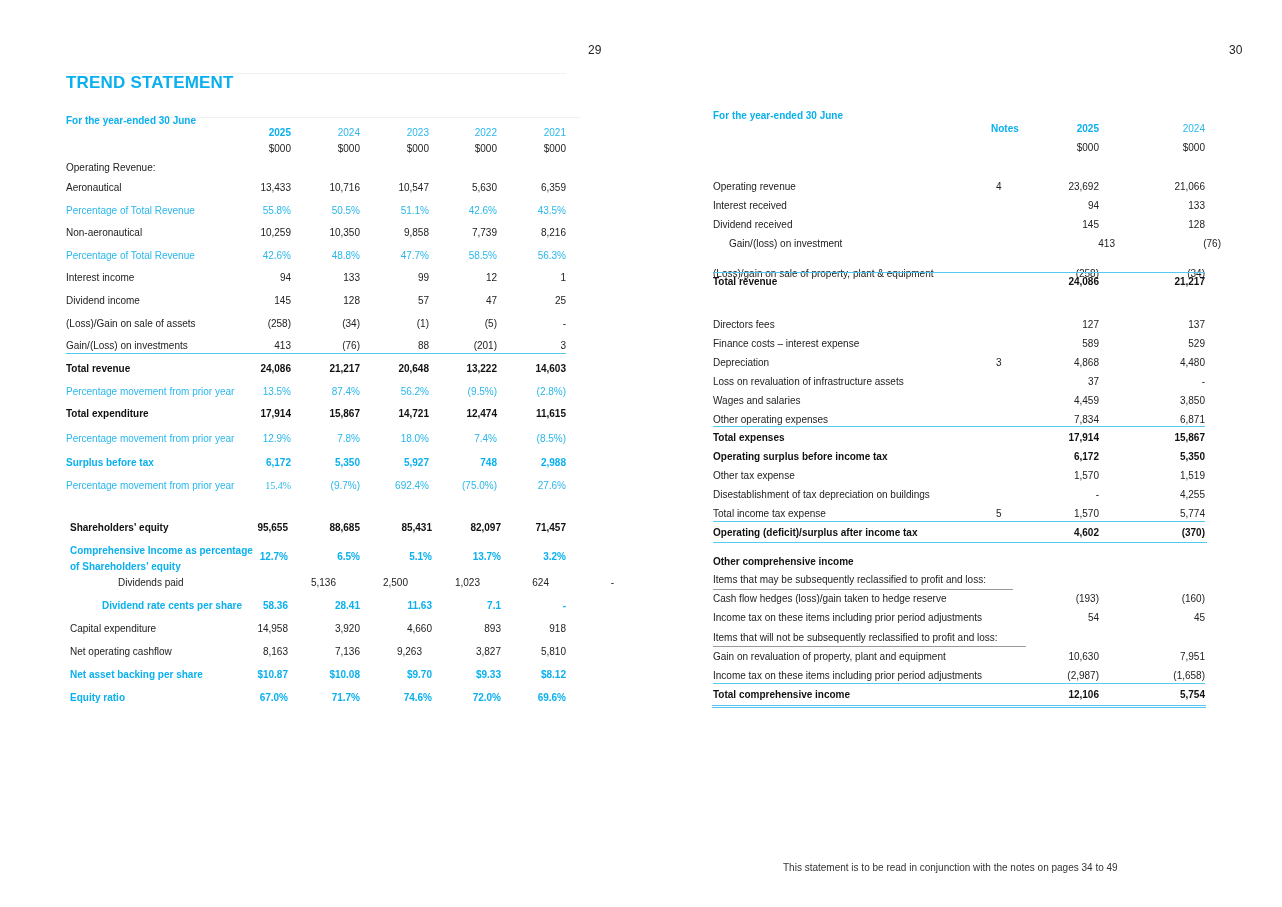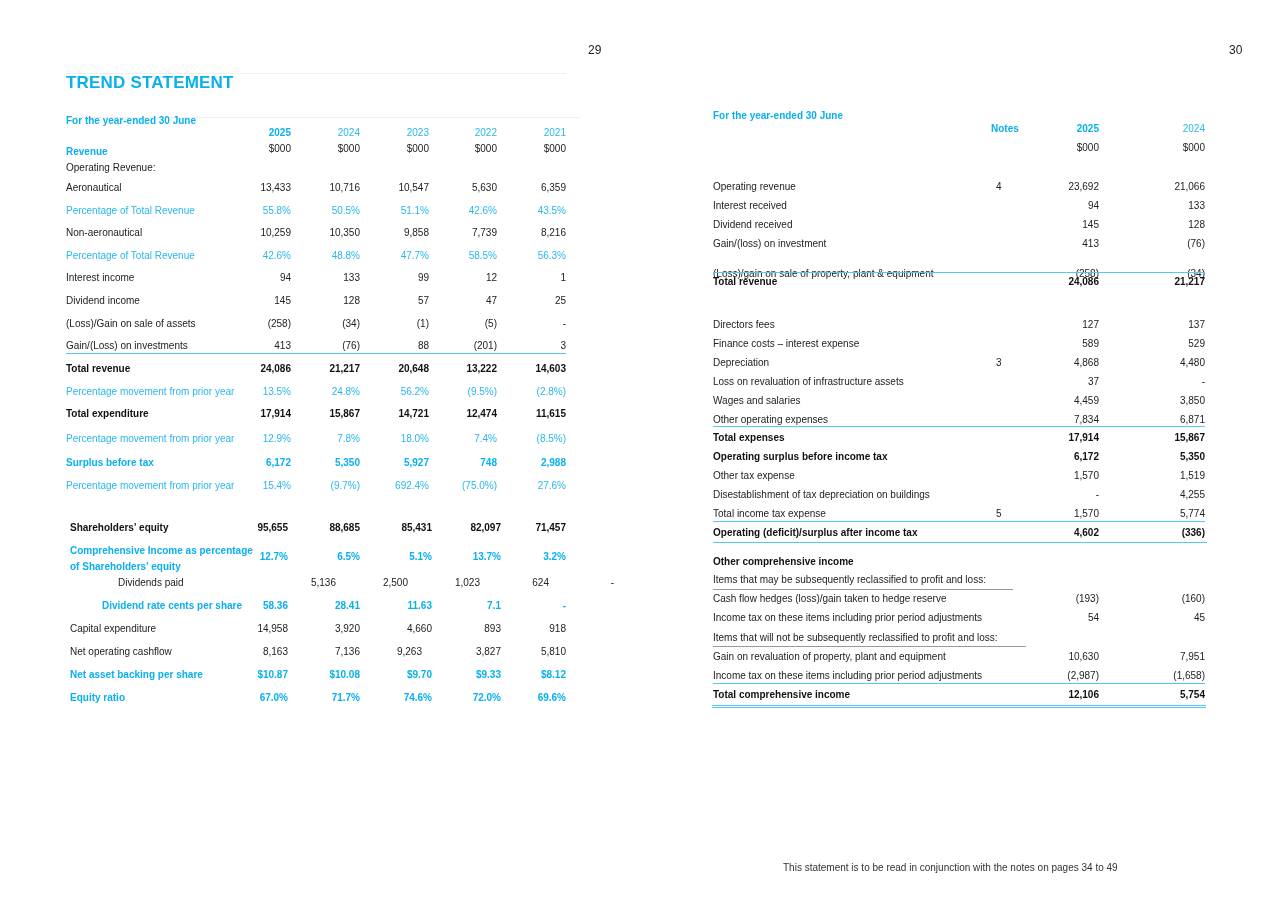--- a/index.html
+++ b/index.html
@@ -40,23 +40,20 @@
     <span class="num" style="right:89px;color:#29b7ec;">2022</span>
     <span class="num" style="right:20px;color:#29b7ec;">2021</span>
   </div>
   <div class="row" style="top:143px;">
     <span class="num" style="right:295px;">$000</span>
     <span class="num" style="right:226px;">$000</span>
     <span class="num" style="right:157px;">$000</span>
     <span class="num" style="right:89px;">$000</span>
     <span class="num" style="right:20px;">$000</span>
   </div>
-  <div class="row" style="top:146px;">
-    <span class="lbl bluebold">Revenue</span>
-  </div>
 
   <div id="left-rows">
       <div class="row" style="top: 162px;">
         <span class="lbl ">Operating Revenue:</span>
         <span class="num " style="right:295px;"></span>
         <span class="num " style="right:226px;"></span>
         <span class="num " style="right:157px;"></span>
         <span class="num " style="right:89px;"></span>
         <span class="num " style="right:20px;"></span>
       </div>
@@ -128,21 +125,21 @@
         <span class="lbl bold">Total revenue</span>
         <span class="num bold" style="right:295px;">24,086</span>
         <span class="num bold" style="right:226px;">21,217</span>
         <span class="num bold" style="right:157px;">20,648</span>
         <span class="num bold" style="right:89px;">13,222</span>
         <span class="num bold" style="right:20px;">14,603</span>
       </div>
       <div class="row" style="top: 386px;">
         <span class="lbl blue">Percentage movement from prior year</span>
         <span class="num blue" style="right:295px;">13.5%</span>
-        <span class="num blue" style="right:226px;">24.8%</span>
+        <span class="num blue" style="right:226px;">87.4%</span>
         <span class="num blue" style="right:157px;">56.2%</span>
         <span class="num blue" style="right:89px;">(9.5%)</span>
         <span class="num blue" style="right:20px;">(2.8%)</span>
       </div>
       <div class="row" style="top: 408px;">
         <span class="lbl bold">Total expenditure</span>
         <span class="num bold" style="right:295px;">17,914</span>
         <span class="num bold" style="right:226px;">15,867</span>
         <span class="num bold" style="right:157px;">14,721</span>
         <span class="num bold" style="right:89px;">12,474</span>
@@ -159,21 +156,21 @@
       <div class="row" style="top: 457px;">
         <span class="lbl bluebold">Surplus before tax</span>
         <span class="num bluebold" style="right:295px;">6,172</span>
         <span class="num bluebold" style="right:226px;">5,350</span>
         <span class="num bluebold" style="right:157px;">5,927</span>
         <span class="num bluebold" style="right:89px;">748</span>
         <span class="num bluebold" style="right:20px;">2,988</span>
       </div>
       <div class="row" style="top: 480px;">
         <span class="lbl blue">Percentage movement from prior year</span>
-        <span class="num blue" style="right:295px;">15.4%</span>
+        <span class="num blue" style="right:295px;font-family:Liberation Serif, serif;">15.4%</span>
         <span class="num blue" style="right:226px;">(9.7%)</span>
         <span class="num blue" style="right:157px;">692.4%</span>
         <span class="num blue" style="right:89px;">(75.0%)</span>
         <span class="num blue" style="right:20px;">27.6%</span>
       </div>
     </div>
   <div class="sep" style="left:0;top:353px;width:500px;"></div>
   <div id="left-rows2">
       <div class="row" style="top: 522px;">
         <span class="lbl bold" style="left:4px;">Shareholders' equity</span>
@@ -266,21 +263,21 @@
         <span style="left:283px;"></span>
         <span class="num " style="right:114px;">94</span>
         <span class="num " style="right:8px;">133</span>
       </div>
       <div class="row" style="top: 219px;">
         <span class="lbl ">Dividend received</span>
         <span style="left:283px;"></span>
         <span class="num " style="right:114px;">145</span>
         <span class="num " style="right:8px;">128</span>
       </div>
-      <div class="row" style="top: 238px;">
+      <div class="row" style="top: 238px; margin-left: 16px;">
         <span class="lbl ">Gain/(loss) on investment</span>
         <span style="left:283px;"></span>
         <span class="num " style="right:114px;">413</span>
         <span class="num " style="right:8px;">(76)</span>
       </div>
       <div class="row" style="top: 257px; margin-top: 11px;">
         <span class="lbl ">(Loss)/gain on sale of property, plant &amp; equipment</span>
         <span style="left:283px;"></span>
         <span class="num " style="right:114px;">(258)</span>
         <span class="num " style="right:8px;">(34)</span>
@@ -353,21 +350,21 @@
       <div class="row" style="top: 508px;">
         <span class="lbl ">Total income tax expense</span>
         <span style="left:283px;">5</span>
         <span class="num " style="right:114px;">1,570</span>
         <span class="num " style="right:8px;">5,774</span>
       </div>
       <div class="sep" style="top: 521px; left: 0px; width: 492px;"></div>
       <div class="row" style="top: 527px;">
         <span class="lbl bold">Operating (deficit)/surplus after income tax</span>
         <span class="num bold" style="right:114px;">4,602</span>
-        <span class="num bold" style="right:8px;">(336)</span>
+        <span class="num bold" style="right:8px;">(370)</span>
       </div>
       <div class="sep" style="top: 542px; left: 0px; width: 494px;"></div>
       <div class="row" style="top: 556px;">
         <span class="lbl bold">Other comprehensive income</span>
       </div>
       <div class="row" style="top: 574px;">
         <span class="lbl ">Items that may be subsequently reclassified to profit and loss:</span>
       </div>
       <div class="gray-sep" style="top: 589px; left: 0px; width: 300px;"></div>
       <div class="row" style="top: 593px;">

